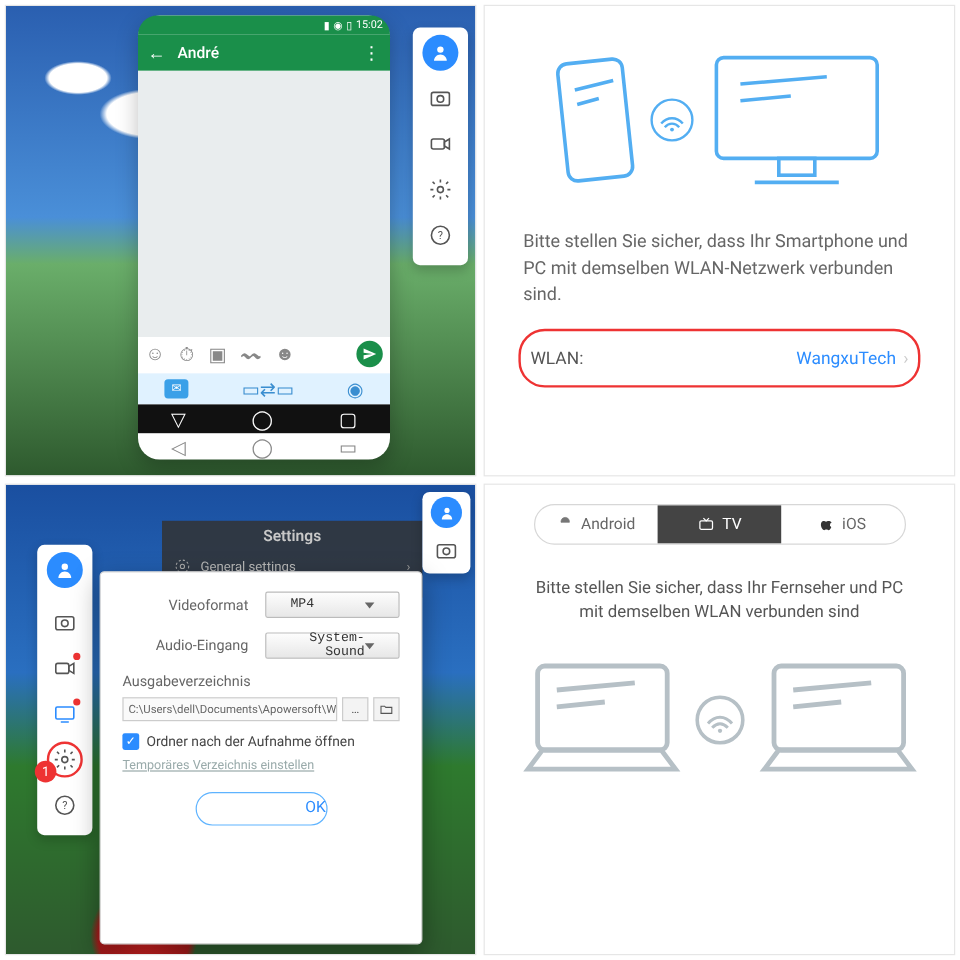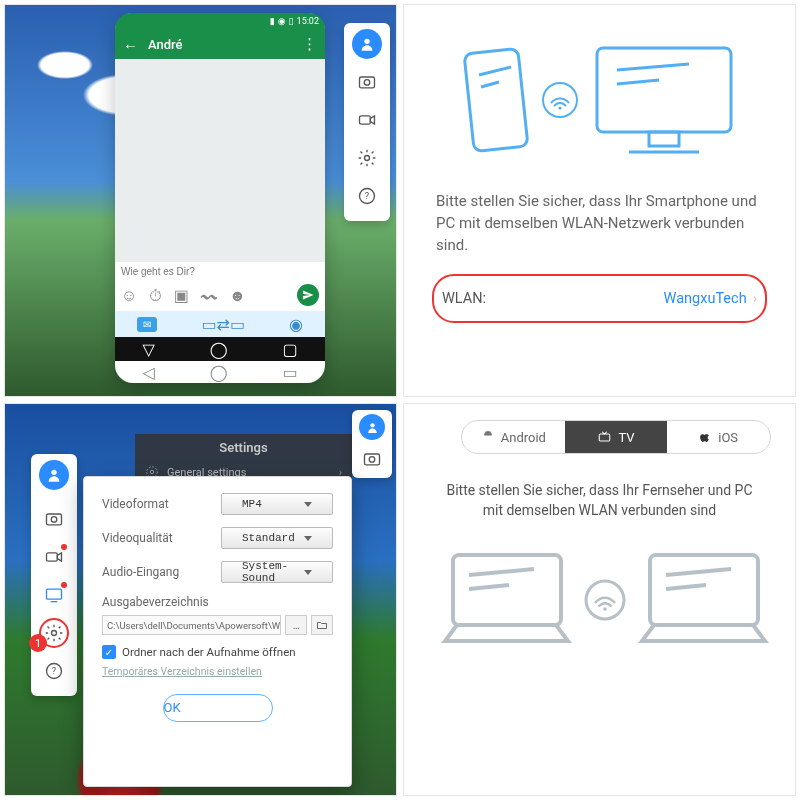--- a/index.html
+++ b/index.html
@@ -45,35 +45,35 @@
   .row-val { color:#2b8cff; }
   .row-val.red { color:#e64545; }
   .chev { color:#ccc; margin-left:6px; }
 
   
   .bl-bg { width:100%; height:100%; background:linear-gradient(#1a4fa0 0%, #2a6fc0 40%, #2e7a2e 60%, #2e5a2e 100%); position:relative;}
   .dim-settings { position:absolute; left:130px; right:44px; top:6px; height:64px; background:rgba(50,50,50,.85); color:#c8c8c8; padding:6px 10px;margin-top:24px; }
   .dim-settings .ttl { text-align:center; font-size:13px; font-weight:600; }
   .dim-settings .row { display:flex; align-items:center; gap:8px; font-size:11px; margin-top:10px; color:#b7b7b7;}
   .dialog { position:absolute; left:78px; top:72px; right:44px; bottom:8px; background:#fff; border:1px solid #d8d8d8; border-radius:4px; box-shadow:0 8px 22px rgba(0,0,0,.35); padding:16px 18px 10px; font-size:12px; color:#555;}
-  .frow { display:flex; align-items:center; gap:14px; margin-bottom:12px;}
+  .frow { display:flex; align-items:center; gap:14px; margin-bottom:12px;text-align:right;}
   .flabel { width:105px; font-size:12px; color:#666;}
   .fselect { flex:1; height:22px; border:1px solid #bbb; background:linear-gradient(#fdfdfd,#e7e7e7); font-size:11px; padding:0 20px; display:flex; align-items:center; justify-content:space-between; color:#333; border-radius:2px;font-family:Liberation Mono, monospace;}
   .fselect .arrow { border-left:4px solid transparent; border-right:4px solid transparent; border-top:5px solid #666; }
   .path-row { display:flex; align-items:center; gap:4px; margin-bottom:10px;}
   .path-input { flex:1; height:20px; border:1px solid #ccc; font-size:9.5px; color:#666; padding:0 4px; display:flex; align-items:center; background:#fafafa; overflow:hidden; white-space:nowrap;}
   .mini-btn { width:22px; height:20px; border:1px solid #ccc; background:#f3f3f3; display:flex; align-items:center; justify-content:center; font-size:10px; color:#555;}
   .chk-row { display:flex; align-items:center; gap:6px; font-size:11.5px; color:#444; margin-bottom:6px;}
   .chk { width:14px; height:14px; background:#2b8cff; display:flex; align-items:center; justify-content:center; color:#fff; font-size:10px; border-radius:2px;}
   .link { font-size:10.5px; color:#9aa; text-decoration:underline; }
-  .ok-btn { display:block; margin:16px auto 0; width:110px; height:28px; border:1px solid #5eb3ff; color:#2b8cff; background:#fff; border-radius:14px; text-align:left; line-height:26px; font-size:13px;}
+  .ok-btn { display:block; margin:16px auto 0; width:110px; height:28px; border:1px solid #5eb3ff; color:#2b8cff; background:#fff; border-radius:14px; text-align:right; line-height:26px; font-size:13px;}
   .flower { position:absolute; left:70px; bottom:-30px; width:90px; height:90px; background:radial-gradient(circle at 50% 50%, #d62222 0%, #a51a1a 60%, transparent 70%); border-radius:50%; }
 
   
-  .br { padding:16px 24px; display:flex; flex-direction:column; align-items:flex-end; }
+  .br { padding:16px 24px; display:flex; flex-direction:column; align-items:center; }
   .platform-tabs { display:flex; border:1px solid #d7d7d7; border-radius:20px; overflow:hidden; height:34px; width:310px; }
   .ptab { flex:1; display:flex; align-items:center; justify-content:center; gap:6px; font-size:13px; color:#666; }
   .ptab.sel { background:#444; color:#fff; }
   .br-text { font-size:14px; text-align:center; color:#555; line-height:1.45; margin:26px 10px 14px;}
   .br-illus { margin-top:10px; display:flex; align-items:center; justify-content:center; gap:10px;}
 
   svg { display:block; }
 </style>
 </head>
 <body>
@@ -91,23 +91,20 @@
           <span>▯</span>
           <span>15:02</span>
         </div>
         <div class="phone-header">
           <span style="font-size:15px">←</span>
           <span class="name">André</span>
           <span style="margin-left:auto;font-size:15px">⋮</span>
         </div>
         <div class="phone-body"></div>
 
-        <div class="phone-input-row">
-          <input class="phone-input" value="Wie geht es Dir?" style="">
-        </div>
         <div class="phone-icons-row">
           <span>☺</span>
           <span>⏱</span>
           <span>▣</span>
           <span>〰</span>
           <span>☻</span>
           <div class="send-btn">
             <svg viewBox="0 0 24 24" width="12" height="12">
                 <path fill="#fff" d="M2 21l21-9L2 3v7l15 2-15 2z"></path>
               </svg>
@@ -267,27 +264,20 @@
 
       <div class="dialog">
         <div class="frow">
           <div class="flabel">Videoformat</div>
           <div class="fselect">
               <span>MP4</span>
               <span class="arrow"></span>
             </div>
         </div>
         <div class="frow">
-          <div class="flabel">Videoqualität</div>
-          <div class="fselect">
-              <span>Standard</span>
-              <span class="arrow"></span>
-            </div>
-        </div>
-        <div class="frow">
           <div class="flabel">Audio-Eingang</div>
           <div class="fselect">
               <span>System-Sound</span>
               <span class="arrow"></span>
             </div>
         </div>
         <div class="flabel" style="width:auto;margin-bottom:6px">Ausgabeverzeichnis</div>
         <div class="path-row">
           <div class="path-input">C:\Users\dell\Documents\Apowersoft\Windows ApowerMirror\</div>
           <div class="mini-btn">…</div>

